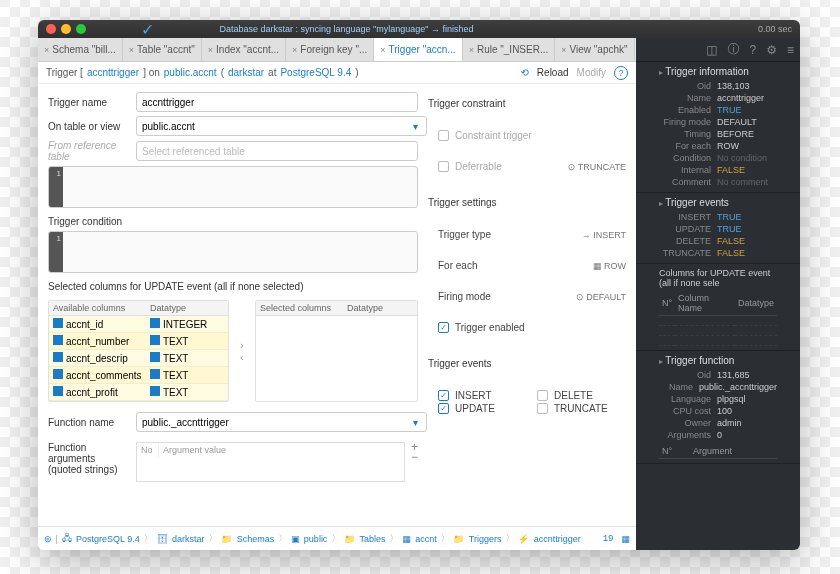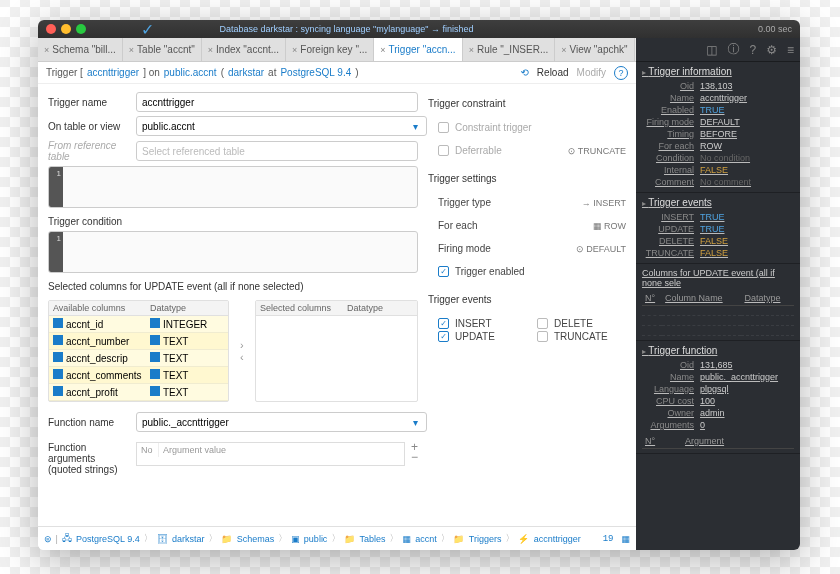--- a/index.html
+++ b/index.html
@@ -16,21 +16,21 @@
     .tab { padding: 0 6px; display: flex; align-items: center; gap: 3px; border-right: 1px solid #ccc; color: #555; background: #e0e0e0; cursor: pointer; }
     .tab.active { background: #fff; color: #1a7cc9; }
     .tab-x { color: #888; font-size: 9px; }
     .crumbs { height: 22px; display: flex; align-items: center; padding: 0 8px; font-size: 10px; color: #555; border-bottom: 1px solid #eee; gap: 4px; }
     .crumbs .lnk { color: #1a7cc9; }
     .crumbs .right { margin-left: auto; display: flex; gap: 8px; align-items: center; }
     .reload-ico { color: #1a7cc9; }
     .qmark { width: 14px; height: 14px; border: 1px solid #1a7cc9; border-radius: 50%; display: inline-flex; align-items: center; justify-content: center; color: #1a7cc9; font-size: 9px; }
     .form-area { flex: 1; display: flex; padding: 8px 10px; gap: 10px; overflow: auto; }
     .left-col { width: 370px; display: flex; flex-direction: column; gap: 4px; }
-    .right-col { flex: 1; display: flex; flex-direction: column; gap: 10px; font-size: 10px; color: #444; }
+    .right-col { flex: 1; display: flex; flex-direction: column; gap: 18px; font-size: 10px; color: #444; }
     .frow { display: flex; align-items: center; gap: 6px; font-size: 10px; }
     .flabel { width: 82px; color: #333; font-size: 10px; }
     .flabel.gray { color: #aaa; font-style: italic; }
     .finput { flex: 1; height: 20px; border: 1px solid #ccc; border-radius: 3px; padding: 0 5px; font-size: 10px; }
     .finput::placeholder { color: #bbb; }
     .dropdown-ico { color: #1a7cc9; font-size: 10px; margin-left: -20px; }
     .txt-area { position: relative; height: 42px; border: 1px solid #ccc; border-radius: 3px; background: #fafafa; display: flex; }
     .txt-gutter { width: 14px; background: #555; color: #ddd; font-size: 8px; text-align: right; padding: 2px 2px 0 0; border-radius: 2px 0 0 2px; }
     .section-label { font-size: 10px; color: #333; margin-top: 4px; }
     .r-section { font-size: 10px; color: #333; margin-bottom: 2px; margin-top: 6px; }
@@ -41,29 +41,29 @@
     .cols-wrap { display: flex; gap: 6px; font-size: 10px; margin-top: 4px; }
     .col-table { flex: 1; border: 1px solid #e0e0e0; border-radius: 2px; }
     .ct-head { display: flex; background: #f4f4f4; border-bottom: 1px solid #e0e0e0; font-size: 9px; color: #666; }
     .ct-head div { padding: 2px 4px; }
     .ct-row { display: flex; align-items: center; background: #fffbe0; border-bottom: 1px solid #f0ecd0; font-size: 10px; }
     .ct-row.alt { background: #fff8d0; }
     .ct-row div { padding: 2px 4px; }
     .col-ico { width: 10px; height: 10px; background: #1a7cc9; display: inline-block; margin-right: 3px; }
     .arrows { width: 14px; display: flex; flex-direction: column; align-items: center; justify-content: center; color: #999; font-size: 11px; }
     .fnrow { display: flex; align-items: center; gap: 6px; font-size: 10px; margin-top: 6px; }
-    .arg-table { flex: 1; height: 24px; border: 1px solid #ddd; font-size: 9px; color: #999; display: flex; align-items: flex-start; }
+    .arg-table { flex: 1; height: 40px; border: 1px solid #ddd; font-size: 9px; color: #999; display: flex; align-items: flex-start; }
     .arg-table .no { width: 22px; padding: 2px 4px; border-right: 1px solid #eee; } .arg-table .av { flex: 1; padding: 2px 4px; }
     .plusminus { display: flex; flex-direction: column; font-size: 12px; color: #888; line-height: 10px; }
     .footer { height: 24px; border-top: 1px solid #e0e0e0; display: flex; align-items: center; padding: 0 6px; font-size: 9px; color: #1a7cc9; gap: 4px; }
     .footer .sep { color: #aaa; }
     .footer .count { margin-left: auto; font-family: Liberation Mono, monospace; }
     .side { width: 164px; background: #2b2e33; color: #bbb; font-size: 9px; display: flex; flex-direction: column; overflow: hidden; }
     .side-top { height: 24px; display: flex; align-items: center; justify-content: flex-end; padding: 0 6px; gap: 10px; color: #888; font-size: 12px; border-bottom: 1px solid #1a1c1f; }
-    .side-section { padding: 4px 6px; border-bottom: 1px solid #1e2024; text-decoration: underline; }
+    .side-section { padding: 4px 23px; border-bottom: 1px solid #1e2024; }
     .side-title { color: #ddd; font-size: 10px; margin-bottom: 3px; }
     .side-title::before { content: "▸ "; color: #888; font-size: 8px; }
     .srow { display: flex; padding: 1px 0; }
     .slabel { width: 58px; text-align: right; color: #888; padding-right: 6px; }
     .sval { color: #ccc; }
     .sval.true { color: #4fa3e0; } .sval.false { color: #d0a040; } .sval.gray { color: #666; }
     .side-tbl { width: 100%; border-collapse: collapse; font-size: 9px; margin-top: 3px; }
     .side-tbl th { color: #999; text-align: left; padding: 2px 3px; border-bottom: 1px solid #444; font-weight: normal; }
     .side-tbl td { height: 10px; border-bottom: 1px dashed #3a3d42; }
   </style>

